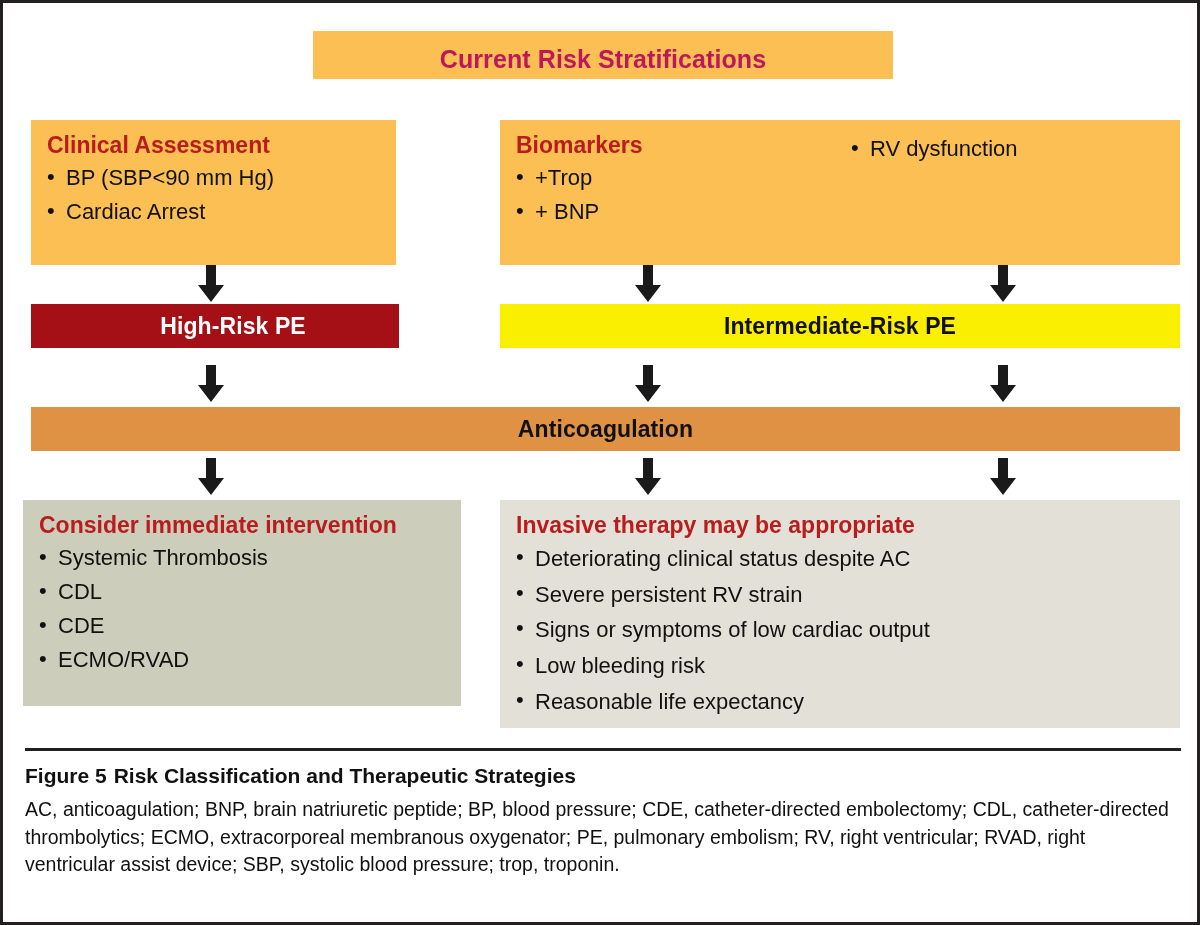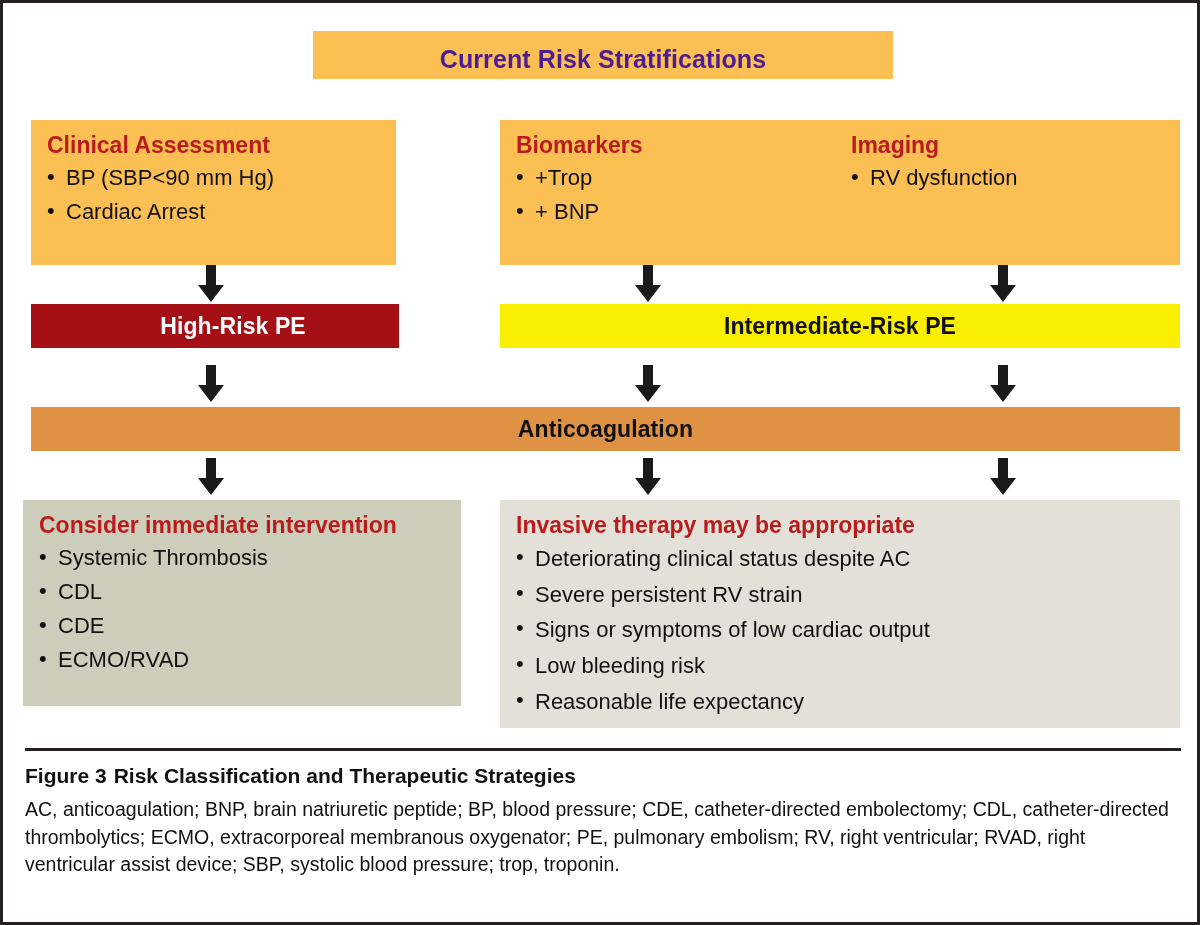--- a/index.html
+++ b/index.html
@@ -32,21 +32,21 @@
   
   .banner {
     display: flex;
     align-items: center;
     justify-content: center;
     font-weight: bold;
     letter-spacing: .1px;
   }
   .banner-title {
     font-size: 25px;
-    color: #4c1d95;
+    color: #be185d;
     margin-top: 9px;
   }
   .bar-label {
     font-size: 23px;
     font-weight: bold;
   }
   
   .content-box {
     padding: 12px 16px 10px 16px;
   }
@@ -139,21 +139,20 @@
 
     <div class="box content-box" style="left: 497px; top: 117px; width: 348px; height: 145px; background-color: rgb(251, 191, 83);">
       <div class="box-title">Biomarkers</div>
       <ul class="bullets">
         <li>+Trop</li>
         <li>+ BNP</li>
       </ul>
     </div>
 
     <div class="box content-box" style="left: 832px; top: 117px; width: 345px; height: 145px; background-color: rgb(251, 191, 83);">
-      <div class="box-title">Imaging</div>
       <ul class="bullets">
         <li>RV dysfunction</li>
       </ul>
     </div>
 
     <div class="arrow" style="left:191px; top:262px; height:38px;">
       <svg viewBox="0 0 34 38" width="34" height="38" aria-hidden="true">
         <polygon points="12,0 22,0 22,20 30,20 17,37 4,20 12,20" fill="#1a1a1a"></polygon>
       </svg>
     </div>
@@ -231,18 +230,18 @@
         <li>Low bleeding risk</li>
         <li>Reasonable life expectancy</li>
       </ul>
     </div>
 
   </div>
 
   <div class="caption">
     <div class="caption-rule"></div>
     <div class="caption-title">
-      <span class="fig-no">Figure 3</span><span>Risk Classification and Therapeutic Strategies</span>
+      <span class="fig-no">Figure 5</span><span>Risk Classification and Therapeutic Strategies</span>
     </div>
     <p class="caption-body">AC, anticoagulation; BNP, brain natriuretic peptide; BP, blood pressure; CDE, catheter-directed embolectomy; CDL, catheter-directed thrombolytics; ECMO, extracorporeal membranous oxygenator; PE, pulmonary embolism; RV, right ventricular; RVAD, right ventricular assist device; SBP, systolic blood pressure; trop, troponin.</p>
   </div>
 
 </div>
 
 </body></html>

